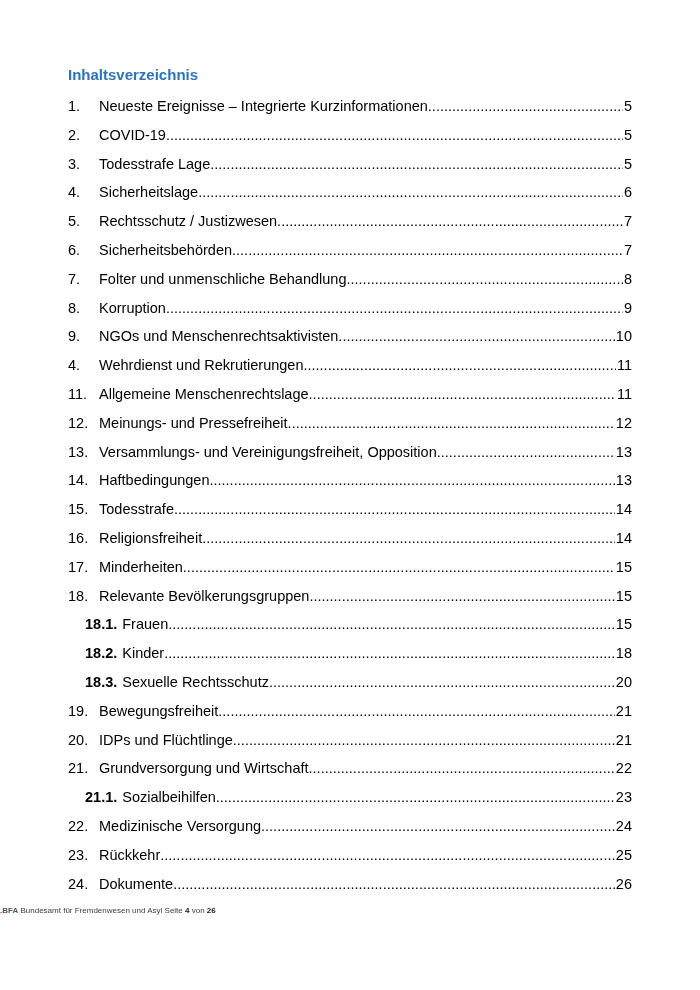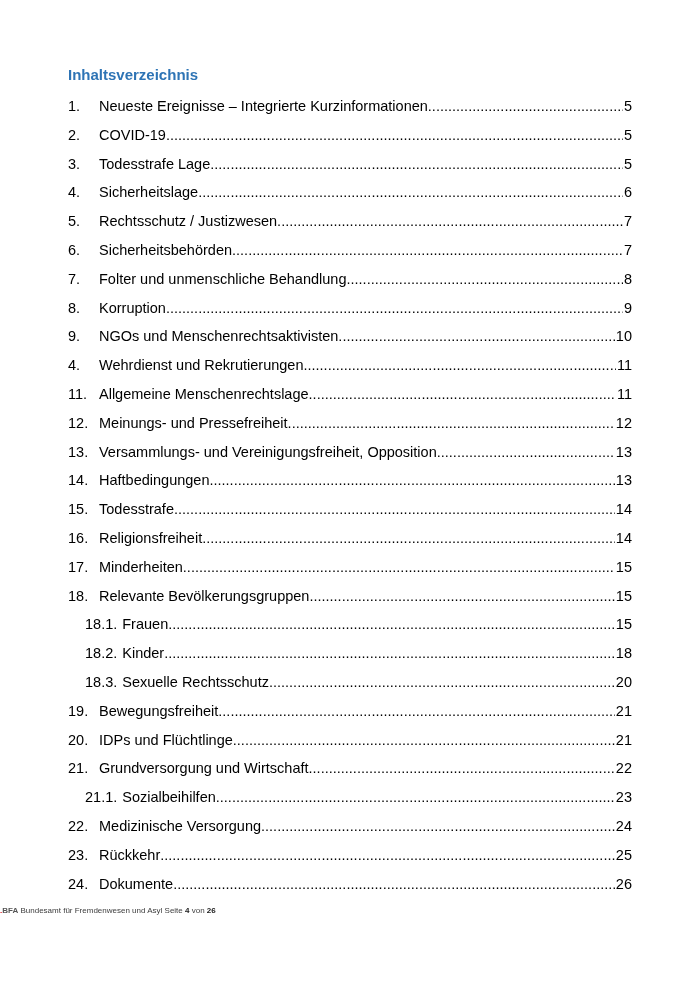--- a/index.html
+++ b/index.html
@@ -40,20 +40,21 @@
     width: 31px;
     flex-shrink: 0;
   }
   .toc-row.level-2 {
     padding-left: 17px;
   }
   .toc-row.level-2 .toc-num {
     width: auto;
     flex-shrink: 0;
     padding-right: 5px;
+    font-weight: bold;
   }
   .toc-label {
     white-space: nowrap;
     flex-shrink: 0;
   }
   .toc-leader {
     flex: 1;
     overflow: hidden;
     white-space: nowrap;
     min-width: 8px;

